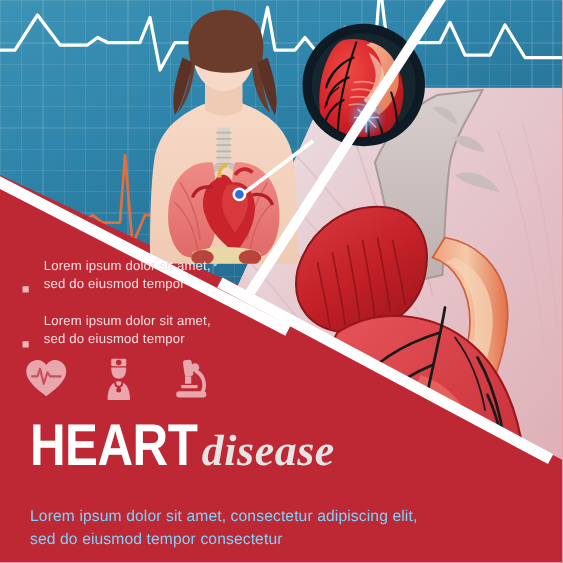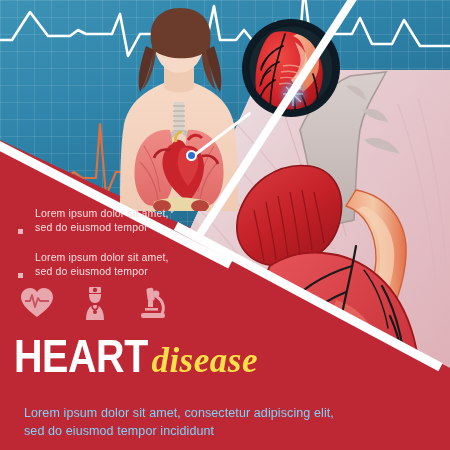--- a/index.html
+++ b/index.html
@@ -64,29 +64,29 @@
 
   
   .bullets{position:absolute;left:18px;top:206px;width:180px;}
   .bullet{display:flex;align-items:flex-end;margin-bottom:16px;}
   .bullet .sq{width:5px;height:5px;background:#eab6bb;margin:7px 12px 0 0;flex:0 0 auto;}
   .bullet p{margin:0;color:#f6dfe1;font-size:10.5px;line-height:14px;letter-spacing:.15px;}
 
   .icons{position:absolute;left:20px;top:286px;display:flex;gap:24px;align-items:flex-end;}
   .icons .ico{width:34px;height:34px;}
 
-  .headline{position:absolute;left:14px;top:332px;display:flex;align-items:baseline;}
+  .headline{position:absolute;left:24px;top:332px;display:flex;align-items:baseline;}
   .h-strong{
     font-family:"Liberation Sans",sans-serif;
     font-weight:bold;font-size:47px;line-height:47px;color:#fff;
     letter-spacing:-0.5px;transform:scaleX(.84);transform-origin:left bottom;
   }
   .h-script{
     font-family:"Liberation Serif",serif;
-    font-style:italic;font-weight:bold;font-size:35px;color:#fde047;
+    font-style:italic;font-weight:bold;font-size:35px;color:#e5e5e5;
     margin-left:-22px;letter-spacing:.5px;
   }
 
   .lead-para{position:absolute;left:24px;top:404px;width:400px;
     color:#7dd3fc;font-size:12.5px;line-height:18px;letter-spacing:.1px;}
   .lead-para span{display:block;}
 </style>
 </head>
 <body>
 
@@ -401,16 +401,16 @@
     </svg>
   </div>
 
   <div class="headline">
     <span class="h-strong">HEART</span>
     <span class="h-script">disease</span>
   </div>
 
   <div class="lead-para">
     <span>Lorem ipsum dolor sit amet, consectetur adipiscing elit,</span>
-    <span>sed  do  eiusmod  tempor  incididunt</span>
+    <span>sed  do  eiusmod  tempor  consectetur</span>
   </div>
 
 </div>
 
 </body></html>

